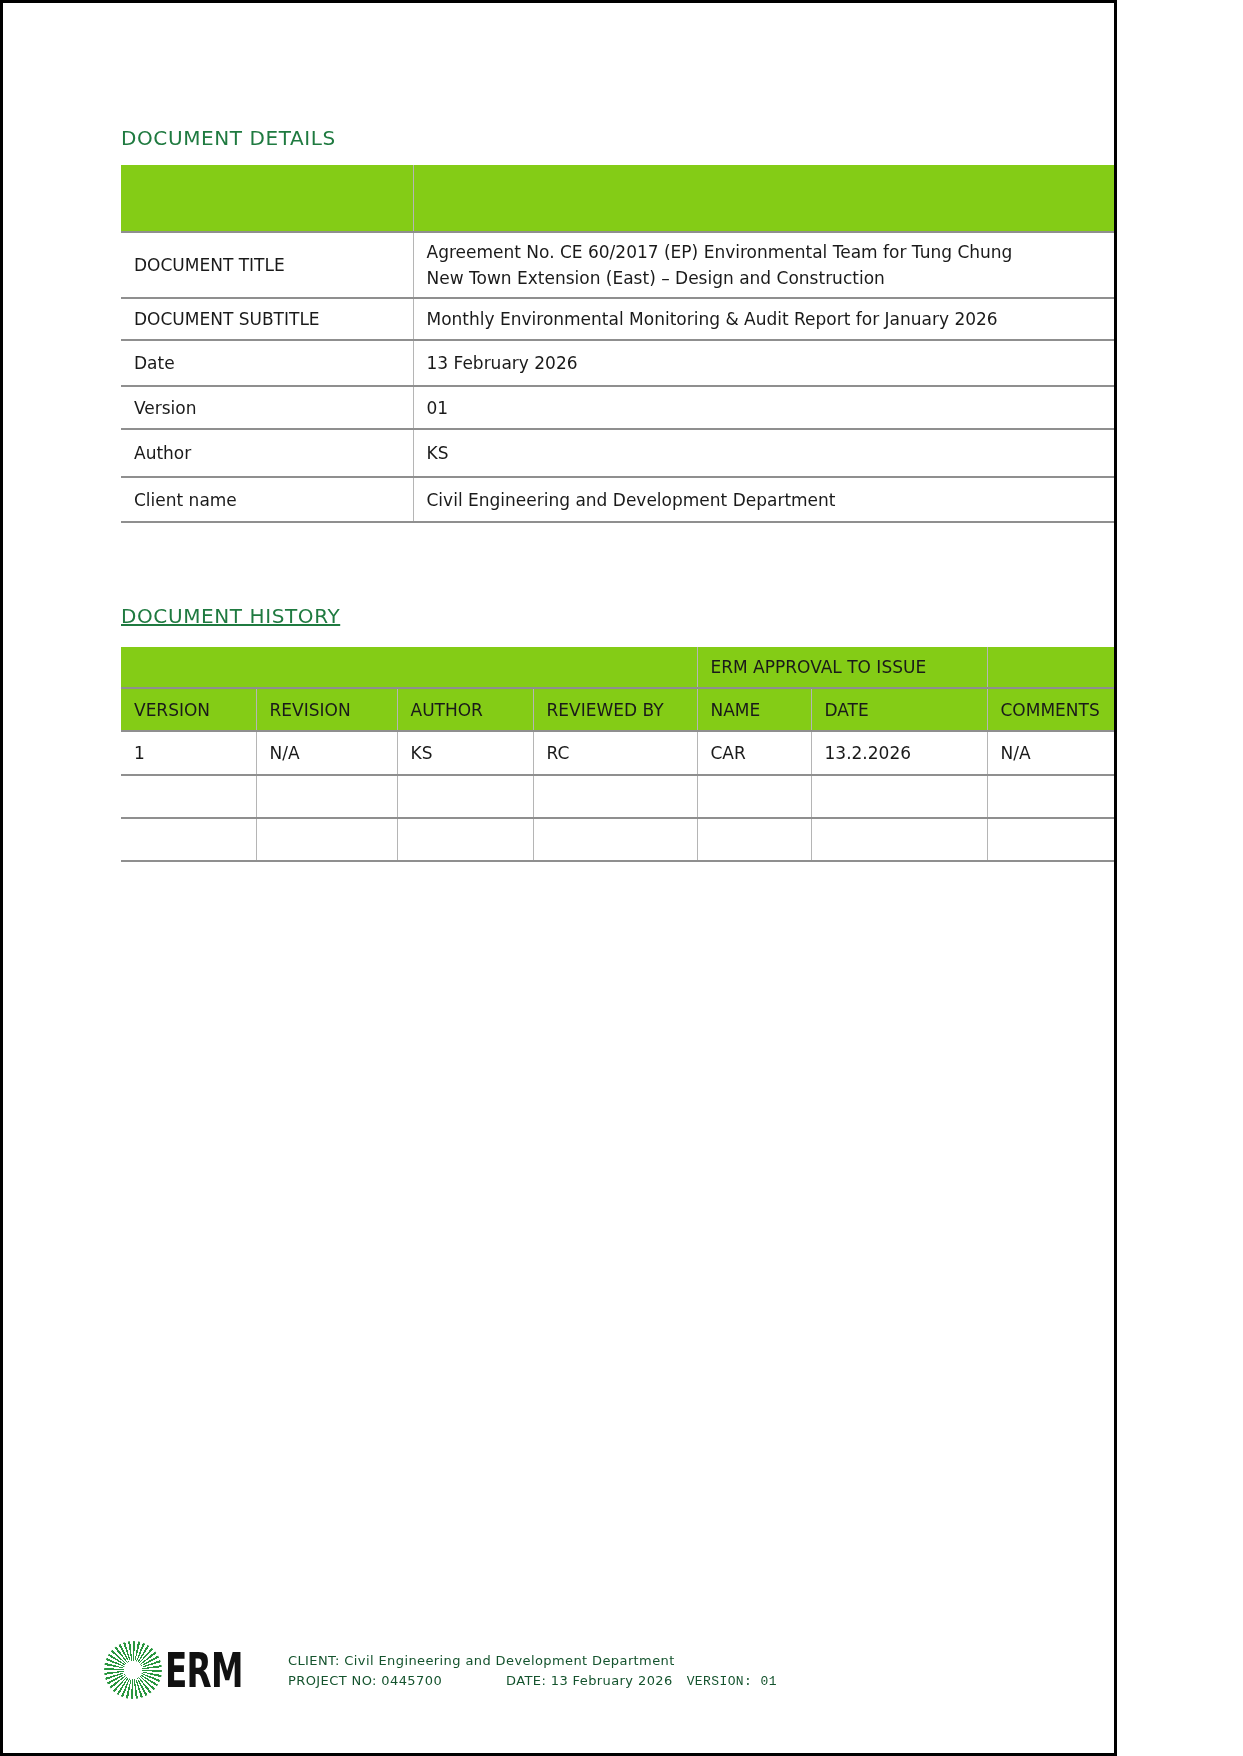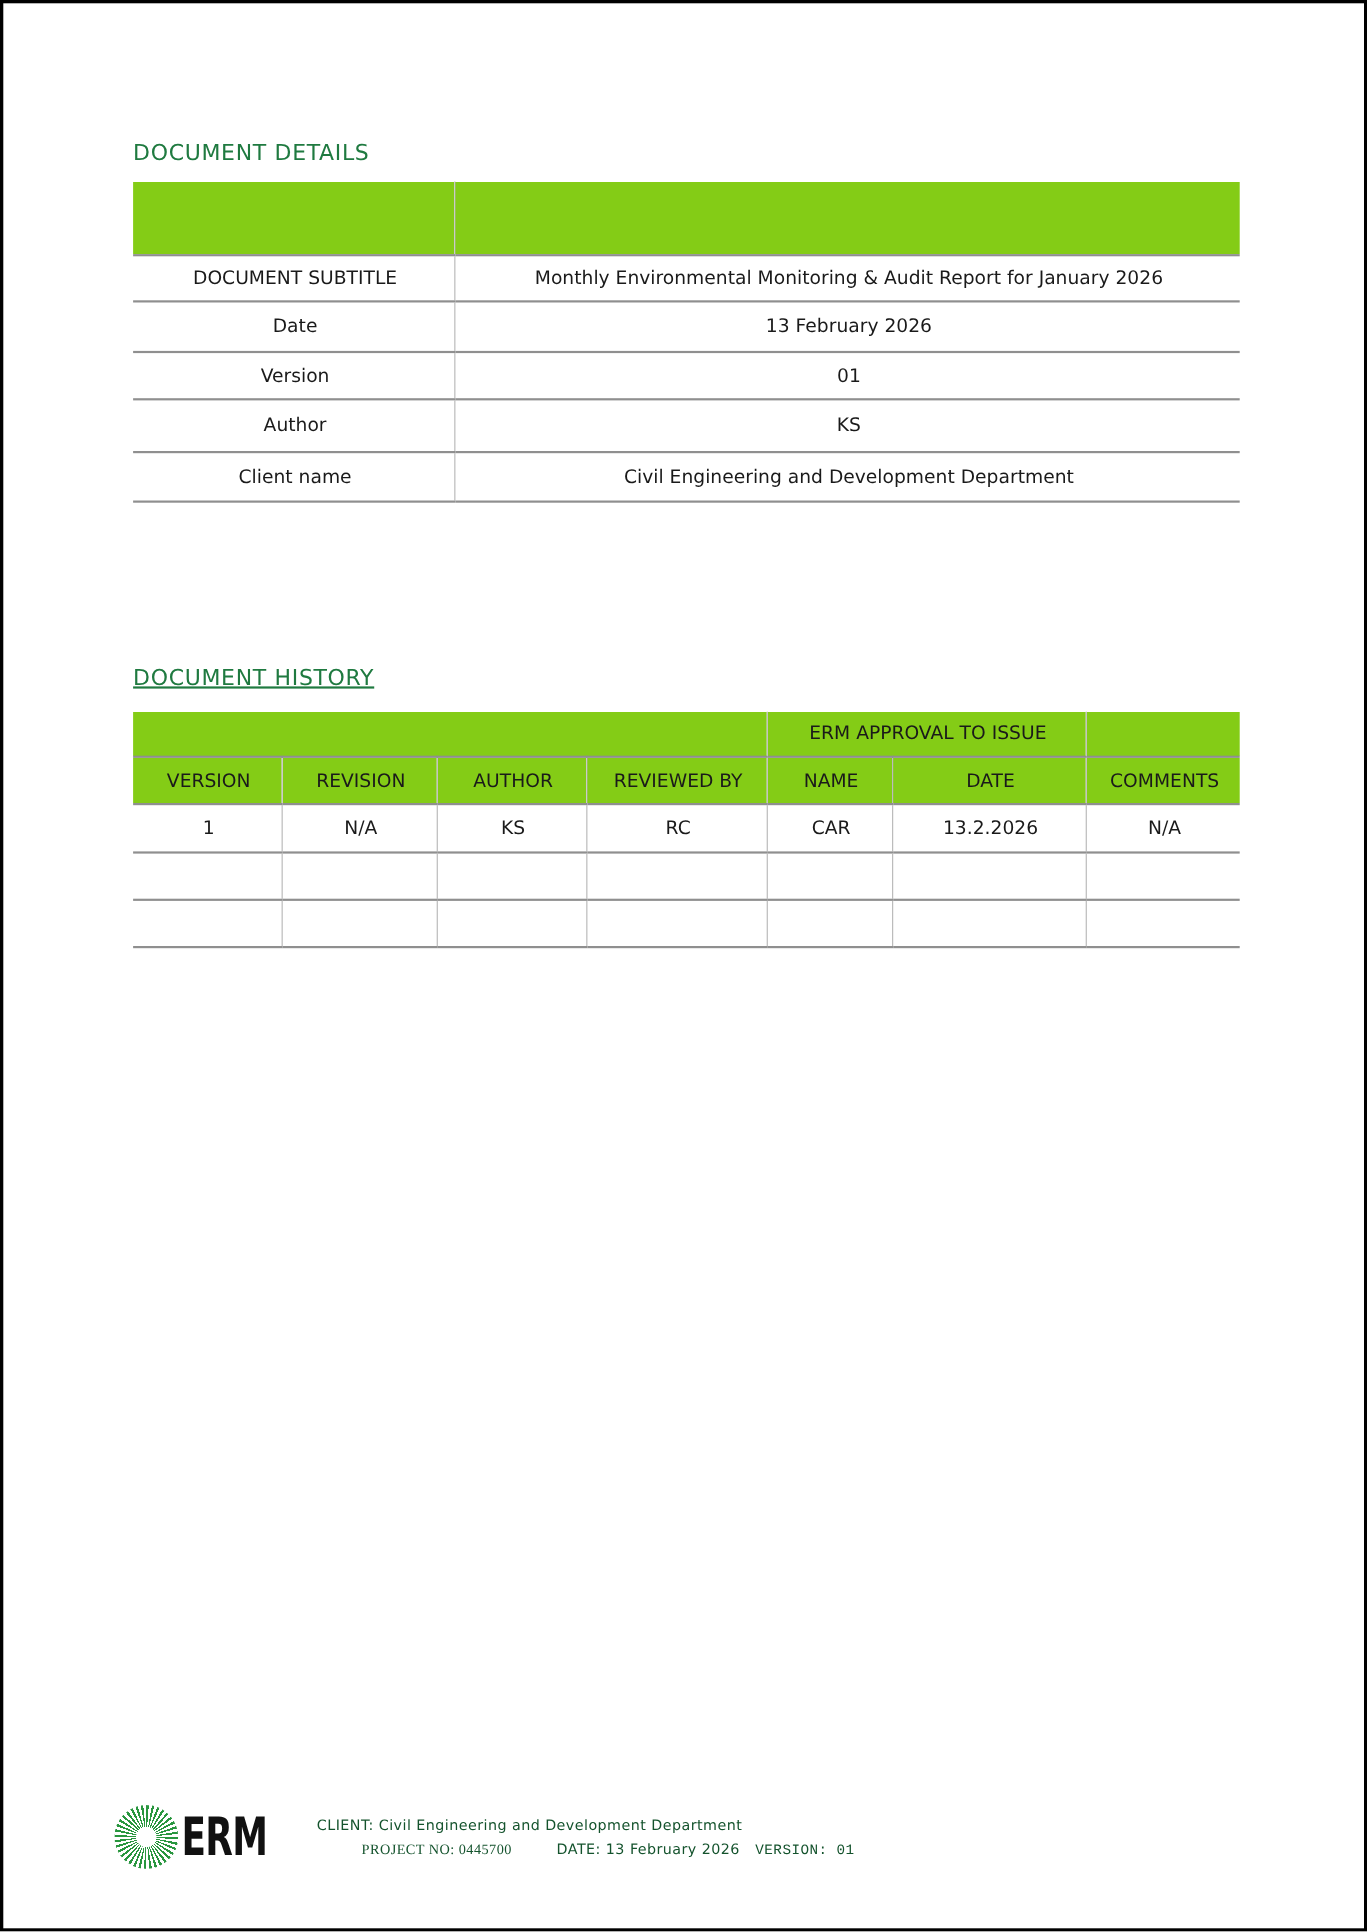--- a/index.html
+++ b/index.html
@@ -1,25 +1,24 @@
 <!DOCTYPE html>
 <html><head>
 <meta charset="utf-8">
 <style>
   html,body { margin:0; padding:0; background:#ffffff; }
   .page {
     position:relative;
-    width:1243px; height:1756px;
+    width:1117px; height:1756px;
     box-sizing:border-box;
     background:#ffffff;
     border:3px solid #000000;
     font-family:"DejaVu Sans", "Liberation Sans", sans-serif;
     color:#1a1a1a;
     overflow:hidden;
-    text-align:center;
   }
 
   .section-heading {
     position:absolute;
     left:118px;
     font-size:20px;
     line-height:1;
     letter-spacing:0.6px;
     color:#1f7a40;
   }
@@ -72,39 +71,44 @@
     line-height:1; letter-spacing:-1px;
     transform:scaleX(0.68); transform-origin:left top;
   }
   .footer-line {
     position:absolute; left:285px;
     font-size:13px; letter-spacing:0.4px;
     color:#14532d; line-height:1.2; white-space:nowrap;
   }
   #footer-line-1 { top:1650px; }
   #footer-line-2 { top:1670px; }
-  .f-proj { display:inline-block; width:218px;font-family:Liberation Serif, serif; }
+  .f-proj { display:inline-block; width:218px; }
   .f-ver  { margin-left:14px;font-family:Liberation Mono, monospace; }
 </style>
 </head>
 <body>
 
 <div class="page">
 
   <div id="details-heading" class="section-heading">DOCUMENT DETAILS</div>
 
   <table id="details-table">
     <colgroup>
         <col style="width:292px">
         <col style="width:714px">
       </colgroup>
     <tbody>
         <tr class="band">
       <td class="shaded"></td>
       <td class="shaded"></td>
+    </tr>
+    <tr class="r-title">
+      <td>DOCUMENT TITLE</td>
+      <td class="val">Agreement No. CE 60/2017 (EP) Environmental Team for Tung Chung
+New Town Extension (East) – Design and Construction</td>
     </tr>
     <tr class="r-sub">
       <td>DOCUMENT SUBTITLE</td>
       <td class="val">Monthly Environmental Monitoring &amp; Audit Report for January 2026</td>
     </tr>
     <tr class="r-date">
       <td>Date</td>
       <td class="val">13 February 2026</td>
     </tr>
     <tr class="r-ver">

